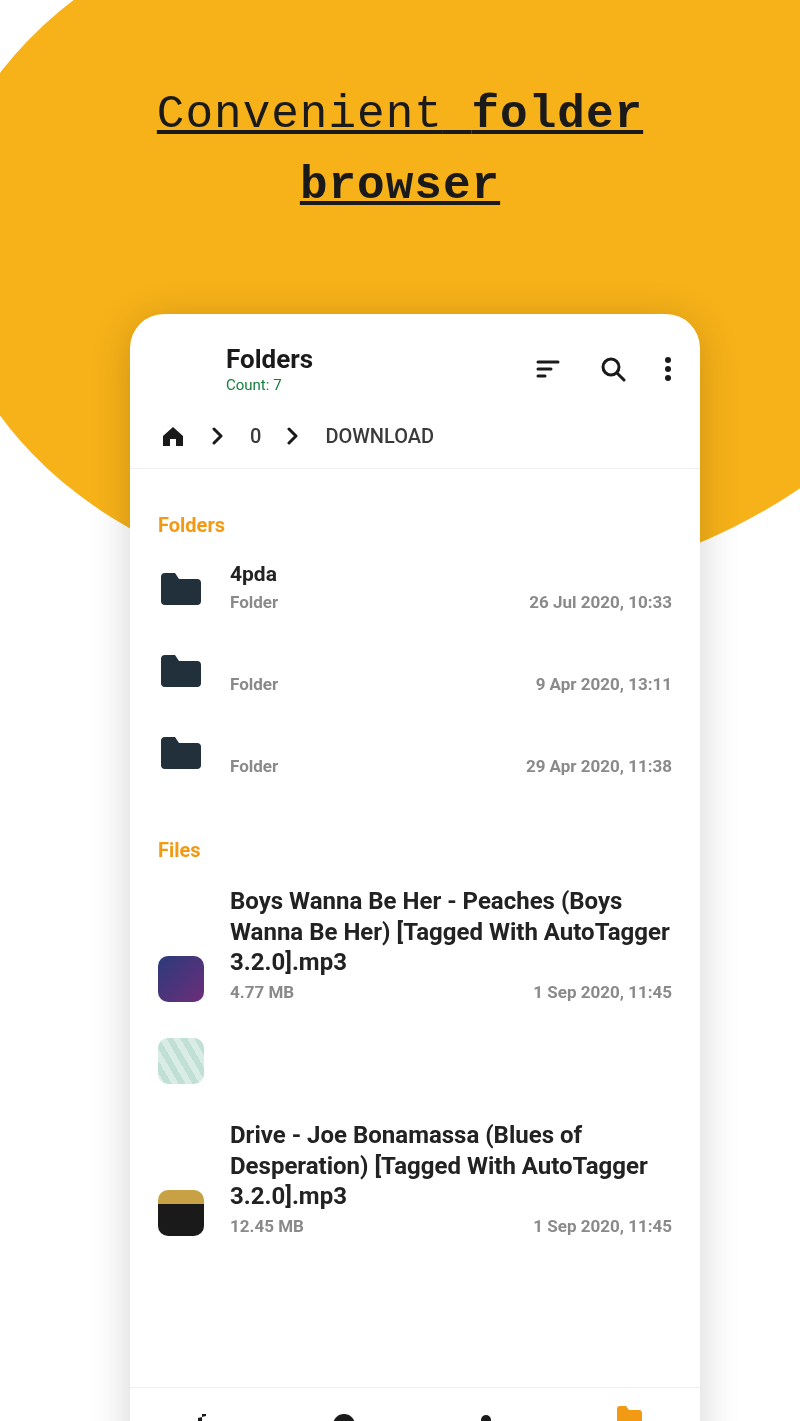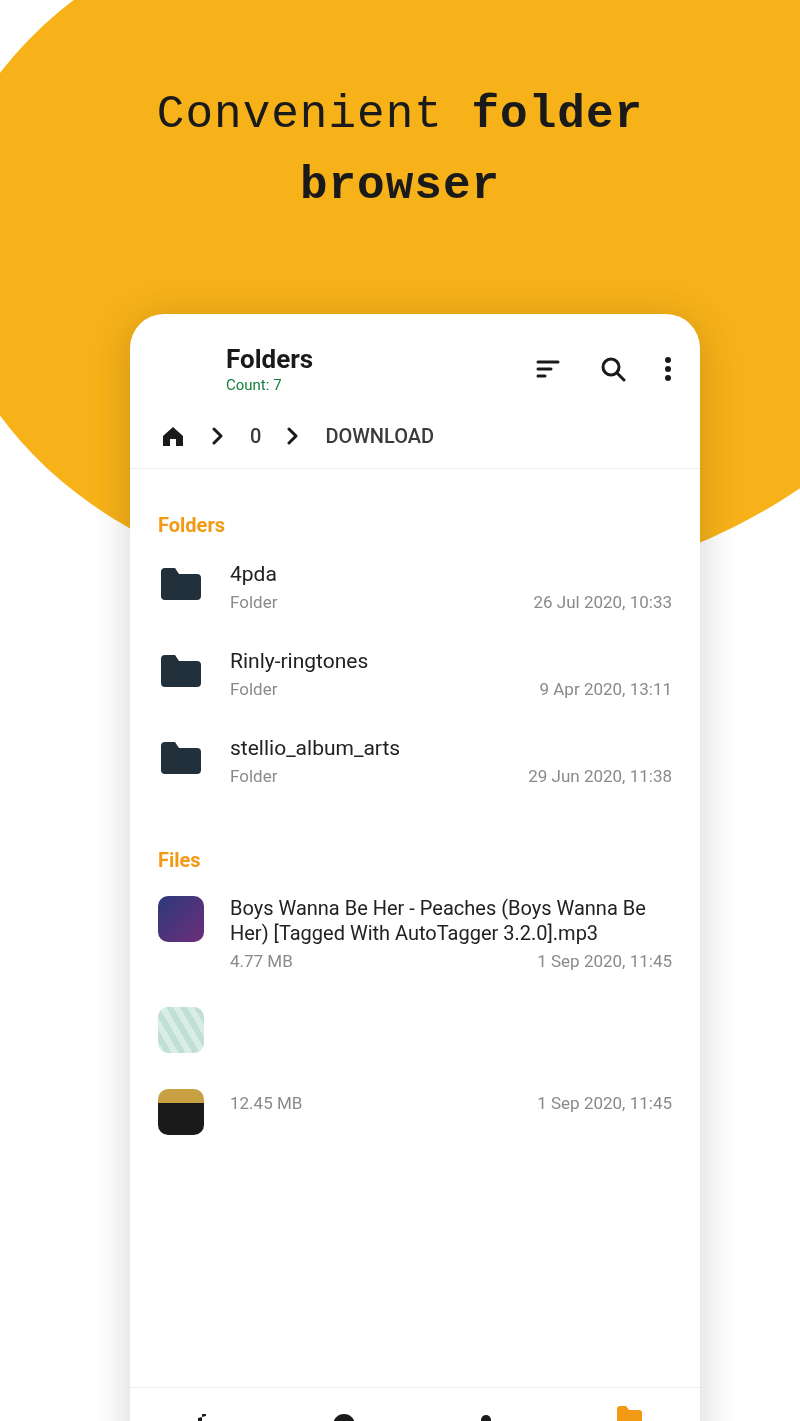--- a/index.html
+++ b/index.html
@@ -26,20 +26,21 @@
     top: 80px;
     left: 0;
     width: 800px;
     text-align: center;
     font-family: "Courier New", Courier, monospace;
     font-size: 46px;
     letter-spacing: 1px;
     color: #1a1a1a;
     z-index: 1;
     line-height: 1.55;
+    text-decoration: underline;
   }
   .headline .light { font-weight: 400; }
   .headline .bold { font-weight: 700; }
   .phone {
     position: absolute;
     top: 274px;
     left: 130px;
     width: 570px;
     height: 1147px;
     background: #fff;
@@ -78,22 +79,23 @@
   .crumb-text { font-size: 20px; font-weight: 500; }
   .section-label {
     color: #f39a15;
     font-size: 20px;
     font-weight: 700;
     padding: 44px 28px 6px 28px;
   }
   .list { padding: 0 22px; }
   .row {
     display: flex;
-    align-items: flex-start;
+    align-items: flex-end;
     padding: 18px 6px;
+    font-weight: bold;
   }
   .row .thumb {
     width: 46px; height: 46px;
     flex: 0 0 46px;
     margin-right: 26px;
     border-radius: 10px;
     display: flex; align-items: center; justify-content: center;
   }
   .folder-glyph { width: 44px; height: 36px; }
   .album-thumb { border-radius: 12px; background: linear-gradient(135deg,#2b3a7a,#6d2e7a); }
@@ -111,21 +113,21 @@
   }
   .row-meta {
     display: flex;
     justify-content: space-between;
     font-size: 17px;
     color: #8a8a8a;
     margin-top: 4px;
   }
   .row-meta .left { }
   .row-meta .right { text-align: right; }
-  .file-row .row-title { font-size: 20px; }
+  .file-row .row-title { font-size: 24px; }
   .content { flex: 1; overflow: hidden; }
   .bottom-nav {
     display: flex;
     border-top: 1px solid #eee;
     height: 74px;
     align-items: center;
   }
   .bnav-item {
     flex: 1;
     display: flex;
@@ -227,39 +229,37 @@
         </div>
       </div>
 
       <div class="row">
         <div class="thumb">
           <svg class="folder-glyph" viewBox="0 0 44 36">
               <path d="M2 6 Q2 2 6 2 L16 2 L20 8 L38 8 Q42 8 42 12 L42 30 Q42 34 38 34 L6 34 Q2 34 2 30 Z" fill="#22303c"></path>
             </svg>
         </div>
         <div class="row-main">
-          <div class="row-title">Rinly-ringtones</div>
           <div class="row-meta">
             <span class="left">Folder</span>
             <span class="right">9 Apr 2020, 13:11</span>
           </div>
         </div>
       </div>
 
       <div class="row">
         <div class="thumb">
           <svg class="folder-glyph" viewBox="0 0 44 36">
               <path d="M2 6 Q2 2 6 2 L16 2 L20 8 L38 8 Q42 8 42 12 L42 30 Q42 34 38 34 L6 34 Q2 34 2 30 Z" fill="#22303c"></path>
             </svg>
         </div>
         <div class="row-main">
-          <div class="row-title">stellio_album_arts</div>
           <div class="row-meta">
             <span class="left">Folder</span>
-            <span class="right">29 Jun 2020, 11:38</span>
+            <span class="right">29 Apr 2020, 11:38</span>
           </div>
         </div>
       </div>
     </div>
 
     <div class="section-label">Files</div>
 
     <div class="list">
       <div class="row file-row">
         <div class="thumb album-thumb"></div>
@@ -274,20 +274,21 @@
 
       <div class="row file-row">
         <div class="thumb album-thumb t2"></div>
         <div class="row-main">
         </div>
       </div>
 
       <div class="row file-row">
         <div class="thumb album-thumb t3"></div>
         <div class="row-main">
+          <div class="row-title">Drive - Joe Bonamassa (Blues of Desperation) [Tagged With AutoTagger 3.2.0].mp3</div>
           <div class="row-meta">
             <span class="left">12.45 MB</span>
             <span class="right">1 Sep 2020, 11:45</span>
           </div>
         </div>
       </div>
     </div>
 
   </div>
 

